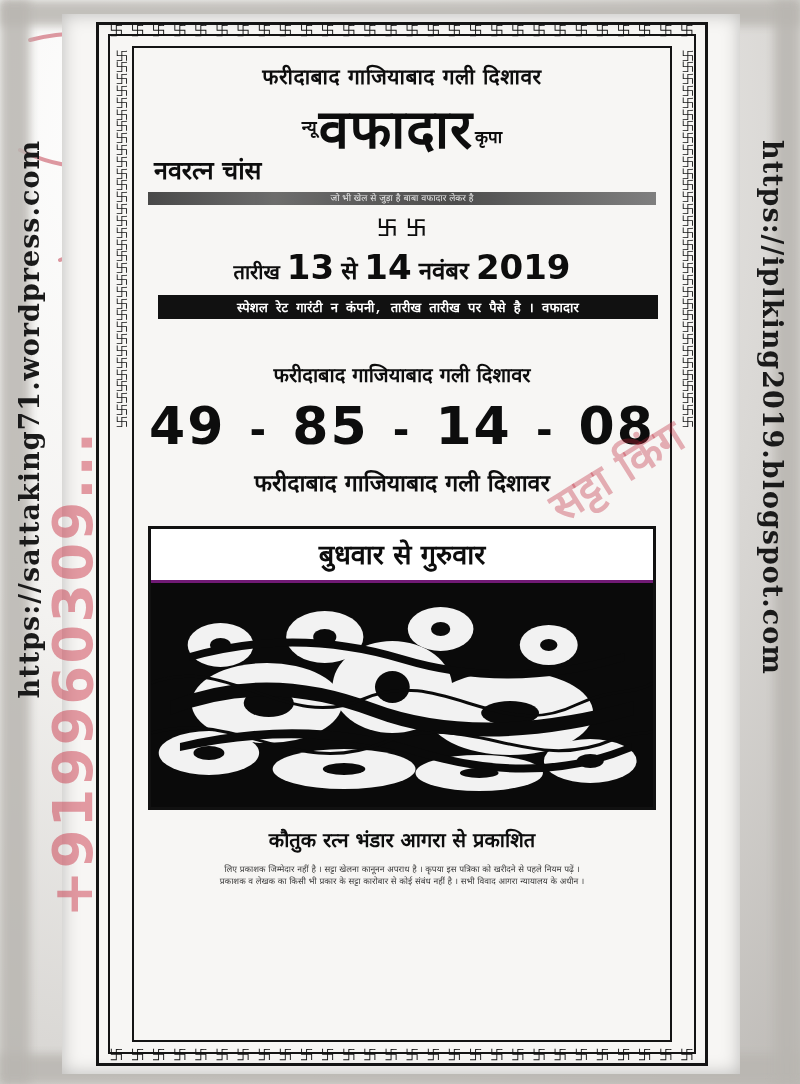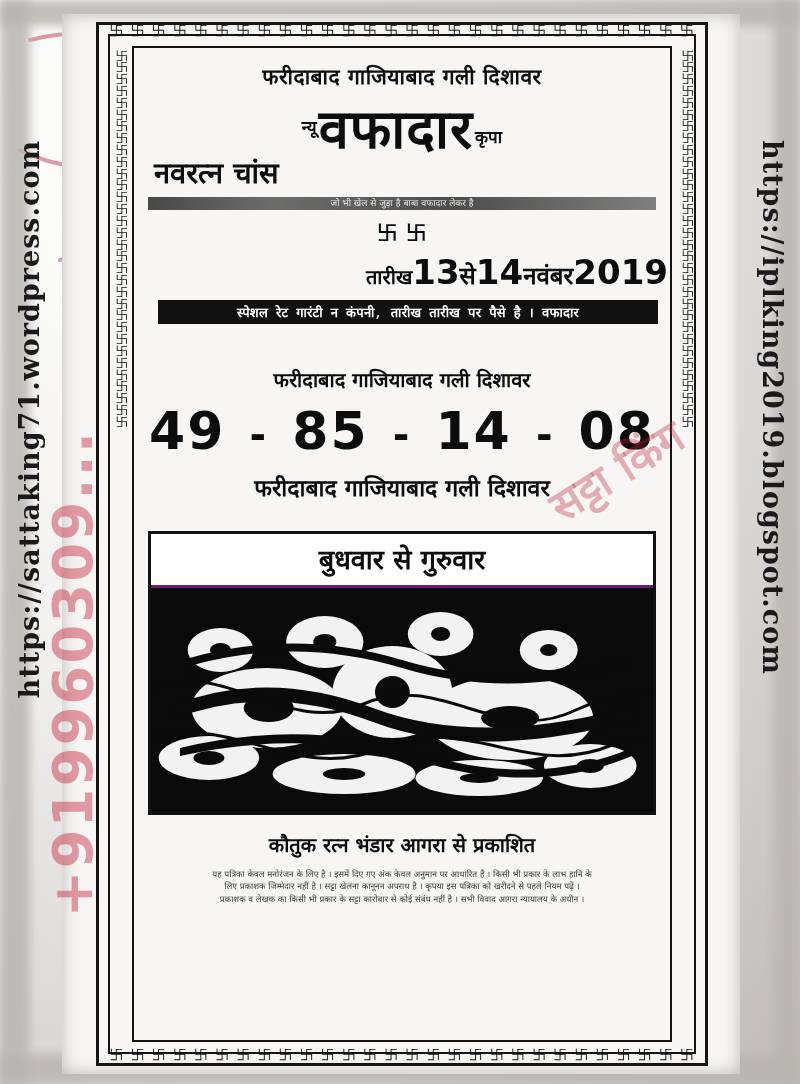--- a/index.html
+++ b/index.html
@@ -123,21 +123,21 @@
     padding-bottom: 8px;
   }
 
   .subbrand-row {
     text-align: left;
     padding-left: 18px;
     margin-top: -4px;
   }
   .subbrand {
     font-family: "DejaVu Sans", sans-serif;
-    font-size: 29px;
+    font-size: 25px;
     font-weight: bold;
   }
 
   .smudge-line {
     margin: 6px 12px 0 12px;
     height: 13px;
     background: linear-gradient(90deg,#2a2a2a 0%, #555 25%, #303030 60%, #6a6a6a 100%);
     color: #e8e8e8;
     font-size: 9px;
     line-height: 13px;
@@ -157,21 +157,22 @@
     justify-content: center;
     gap: 10px;
     filter: blur(.3px);
   }
   .swastik { font-size: 19px; }
 
   .date-row {
     margin-top: 6px;
     display: flex;
     align-items: baseline;
-    justify-content: flex-end;
+    justify-content: center;
+    gap: 7px;
     font-family: "DejaVu Sans", sans-serif;
     font-weight: bold;
   }
   .date-small { font-size: 20px; }
   .date-big { font-size: 34px; }
   .date-mid { font-size: 24px; }
 
   .black-bar {
     margin: 8px 10px 0 22px;
     background: #111;
@@ -402,21 +403,20 @@
             <path d="M0 100 C80 70 140 150 220 116 C300 82 360 160 440 122 C480 104 500 112 520 100"></path>
             <path d="M0 150 C90 126 150 196 240 160 C330 124 390 194 480 156 C500 148 512 152 520 148"></path>
           </g>
         </svg>
       </div>
     </div>
 
     <div class="pub-line">कौतुक रत्न भंडार आगरा से प्रकाशित</div>
 
     <div class="fineprint">
-      <div>यह पत्रिका केवल मनोरंजन के लिए है । इसमें दिए गए अंक केवल अनुमान पर आधारित हैं । किसी भी प्रकार के लाभ हानि के</div>
       <div>लिए प्रकाशक जिम्मेदार नहीं है । सट्टा खेलना कानूनन अपराध है । कृपया इस पत्रिका को खरीदने से पहले नियम पढ़ें ।</div>
       <div>प्रकाशक व लेखक का किसी भी प्रकार के सट्टा कारोबार से कोई संबंध नहीं है । सभी विवाद आगरा न्यायालय के अधीन ।</div>
     </div>
 
   </div>
 
   <div class="wm" id="wm-left">https://sattaking71.wordpress.com</div>
   <div class="wm" id="wm-right">https://iplking2019.blogspot.com</div>
   <div class="wm" id="wm-phone">+919960309...</div>
   <div class="wm" id="wm-red-diag">सट्टा किंग</div>

